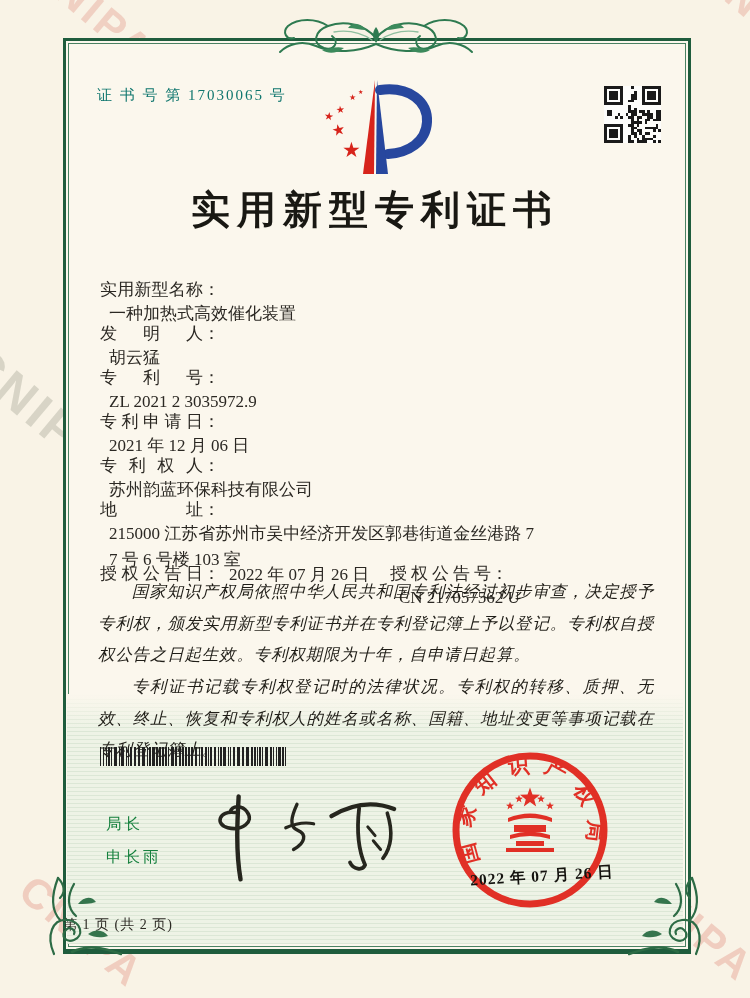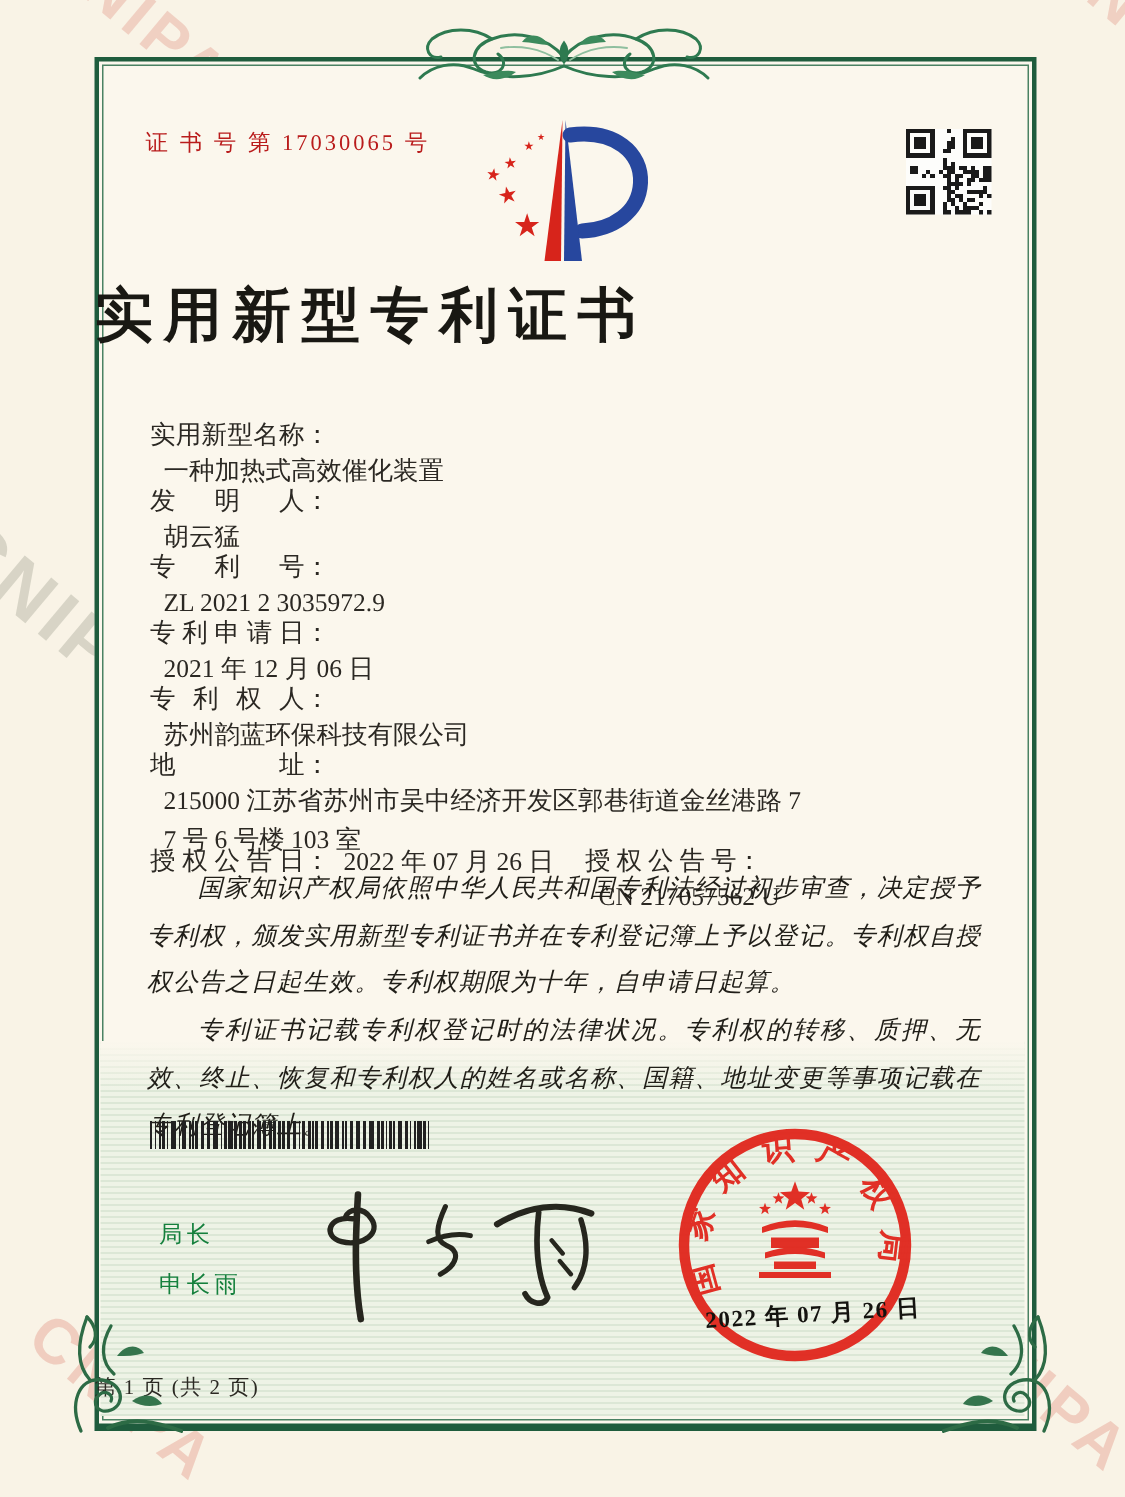--- a/index.html
+++ b/index.html
@@ -26,31 +26,31 @@
 
   
   .band{position:absolute;left:67px;top:694px;width:616px;height:250px;z-index:3;
         background:
           linear-gradient(#fbf7ed, rgba(251,247,237,0) 34px),
           repeating-linear-gradient(0deg,#dce7d6 0px,#dce7d6 1px,#eef3e6 1px,#eef3e6 4px);}
 
   .content{position:absolute;left:0;top:0;width:750px;height:998px;z-index:4;}
 
   
-  .cert-no{position:absolute;left:97px;top:86px;font-size:15px;letter-spacing:2px;color:#b91c1c;}
+  .cert-no{position:absolute;left:97px;top:86px;font-size:15px;letter-spacing:2px;color:#0f766e;}
   .qr{position:absolute;left:604px;top:86px;width:57px;height:57px;background:#fdfdfb;}
   .qr svg{width:100%;height:100%;display:block;}
 
   
   .logo{position:absolute;left:322px;top:74px;width:132px;height:110px;}
   .logo .star{position:absolute;color:#d7241b;line-height:1;
               font-family:"DejaVu Sans",sans-serif;}
   .logo svg{position:absolute;left:36px;top:0;width:96px;height:110px;}
 
-  .title{position:absolute;left:63px;top:183px;width:624px;text-align:left;
+  .title{position:absolute;left:63px;top:183px;width:624px;text-align:center;
          font-size:39px;font-weight:bold;letter-spacing:7px;color:#191813;}
 
   
   .fields{position:absolute;left:100px;top:278px;width:556px;font-size:17px;color:#2b2823;}
   .frow{position:absolute;left:0;}
   .flabel{display:inline-block;width:103px;text-align:justify;text-align-last:justify;
           vertical-align:top;}
   .fcolon{display:inline-block;vertical-align:top;}
   .fvalue{display:inline-block;margin-left:9px;vertical-align:top;white-space:pre-line;
           width:430px;line-height:1.55;}

